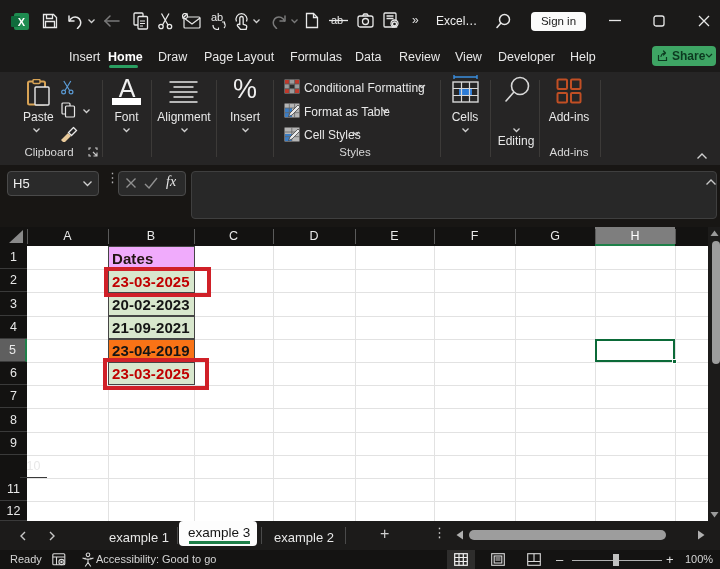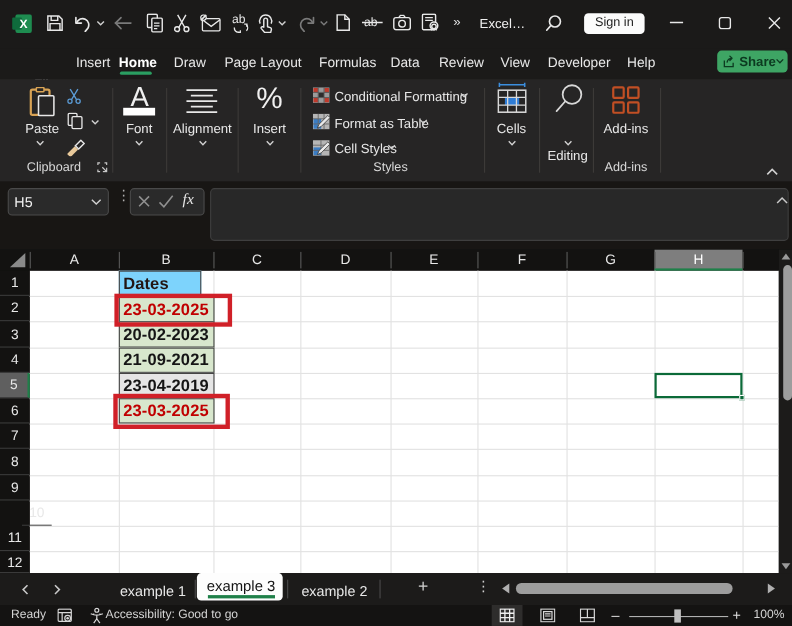--- a/index.html
+++ b/index.html
@@ -377,25 +377,25 @@
       <div class="abs" style="left: 27px; top: 112px; width: 681px; height: 1px; background: rgb(226, 226, 226);"></div>
       <div class="abs" style="left: 27px; top: 135px; width: 681px; height: 1px; background: rgb(226, 226, 226);"></div>
       <div class="abs" style="left: 27px; top: 158px; width: 681px; height: 1px; background: rgb(226, 226, 226);"></div>
       <div class="abs" style="left: 27px; top: 181px; width: 681px; height: 1px; background: rgb(226, 226, 226);"></div>
       <div class="abs" style="left: 27px; top: 205px; width: 681px; height: 1px; background: rgb(226, 226, 226);"></div>
       <div class="abs" style="left: 27px; top: 228px; width: 681px; height: 1px; background: rgb(226, 226, 226);"></div>
       <div class="abs" style="left: 27px; top: 251px; width: 681px; height: 1px; background: rgb(226, 226, 226);"></div>
       <div class="abs" style="left: 27px; top: 274px; width: 681px; height: 1px; background: rgb(226, 226, 226);"></div>
       <div id="glines"></div>
 
-  <div class="abs" style="left:108px;top:19px;width:75px;height:24px;background:#7dd3fc;border:1px solid #454545;color:#231512;font-size:15px;line-height:23px;padding-left:3px;font-weight:bold;letter-spacing:0.1px;">Dates</div>
+  <div class="abs" style="left:108px;top:19px;width:87px;height:24px;background:#f0abfc;border:1px solid #454545;color:#231512;font-size:15px;line-height:23px;padding-left:3px;font-weight:bold;letter-spacing:0.1px;">Dates</div>
   <div class="abs" style="left:108px;top:42px;width:87px;height:24px;background:#d8e7cd;border:1px solid #454545;color:#c00000;font-size:15px;line-height:23px;padding-left:3px;font-weight:bold;letter-spacing:0.1px;">23-03-2025</div>
   <div class="abs" style="left:108px;top:65px;width:87px;height:24px;background:#d8e7cd;border:1px solid #454545;color:#151515;font-size:15px;line-height:23px;padding-left:3px;font-weight:bold;letter-spacing:0.1px;">20-02-2023</div>
   <div class="abs" style="left:108px;top:89px;width:87px;height:23px;background:#d8e7cd;border:1px solid #454545;color:#151515;font-size:15px;line-height:22px;padding-left:3px;font-weight:bold;letter-spacing:0.1px;">21-09-2021</div>
-  <div class="abs" style="left:108px;top:112px;width:87px;height:23px;background:#e5e5e5;border:1px solid #454545;color:#151515;font-size:15px;line-height:22px;padding-left:3px;font-weight:bold;letter-spacing:0.1px;">23-04-2019</div>
+  <div class="abs" style="left:108px;top:112px;width:87px;height:23px;background:#f97316;border:1px solid #454545;color:#151515;font-size:15px;line-height:22px;padding-left:3px;font-weight:bold;letter-spacing:0.1px;">23-04-2019</div>
   <div class="abs" style="left:108px;top:135px;width:87px;height:23px;background:#d8e7cd;border:1px solid #454545;color:#c00000;font-size:15px;line-height:22px;padding-left:3px;font-weight:bold;letter-spacing:0.1px;">23-03-2025</div>
 
   <div class="abs" style="left:104px;top:40px;width:107px;height:30px;border:4px solid #d02028;"></div>
   <div class="abs" style="left:102.5px;top:131px;width:106px;height:31.5px;border:4px solid #d02028;"></div>
 
   <div class="abs" style="left:595px;top:112px;width:80px;height:23px;border:2px solid #0b6a38;"></div>
   <div class="abs" style="left:672px;top:132px;width:5px;height:5px;background:#0b6a38;border:1px solid #fff;"></div>
 
   <div class="abs" style="left:708px;top:0;width:12px;height:294px;background:#1c1b1a;"></div>
   <svg class="ic" style="left:710px;top:3px;" width="9" height="7" viewBox="0 0 9 7">

